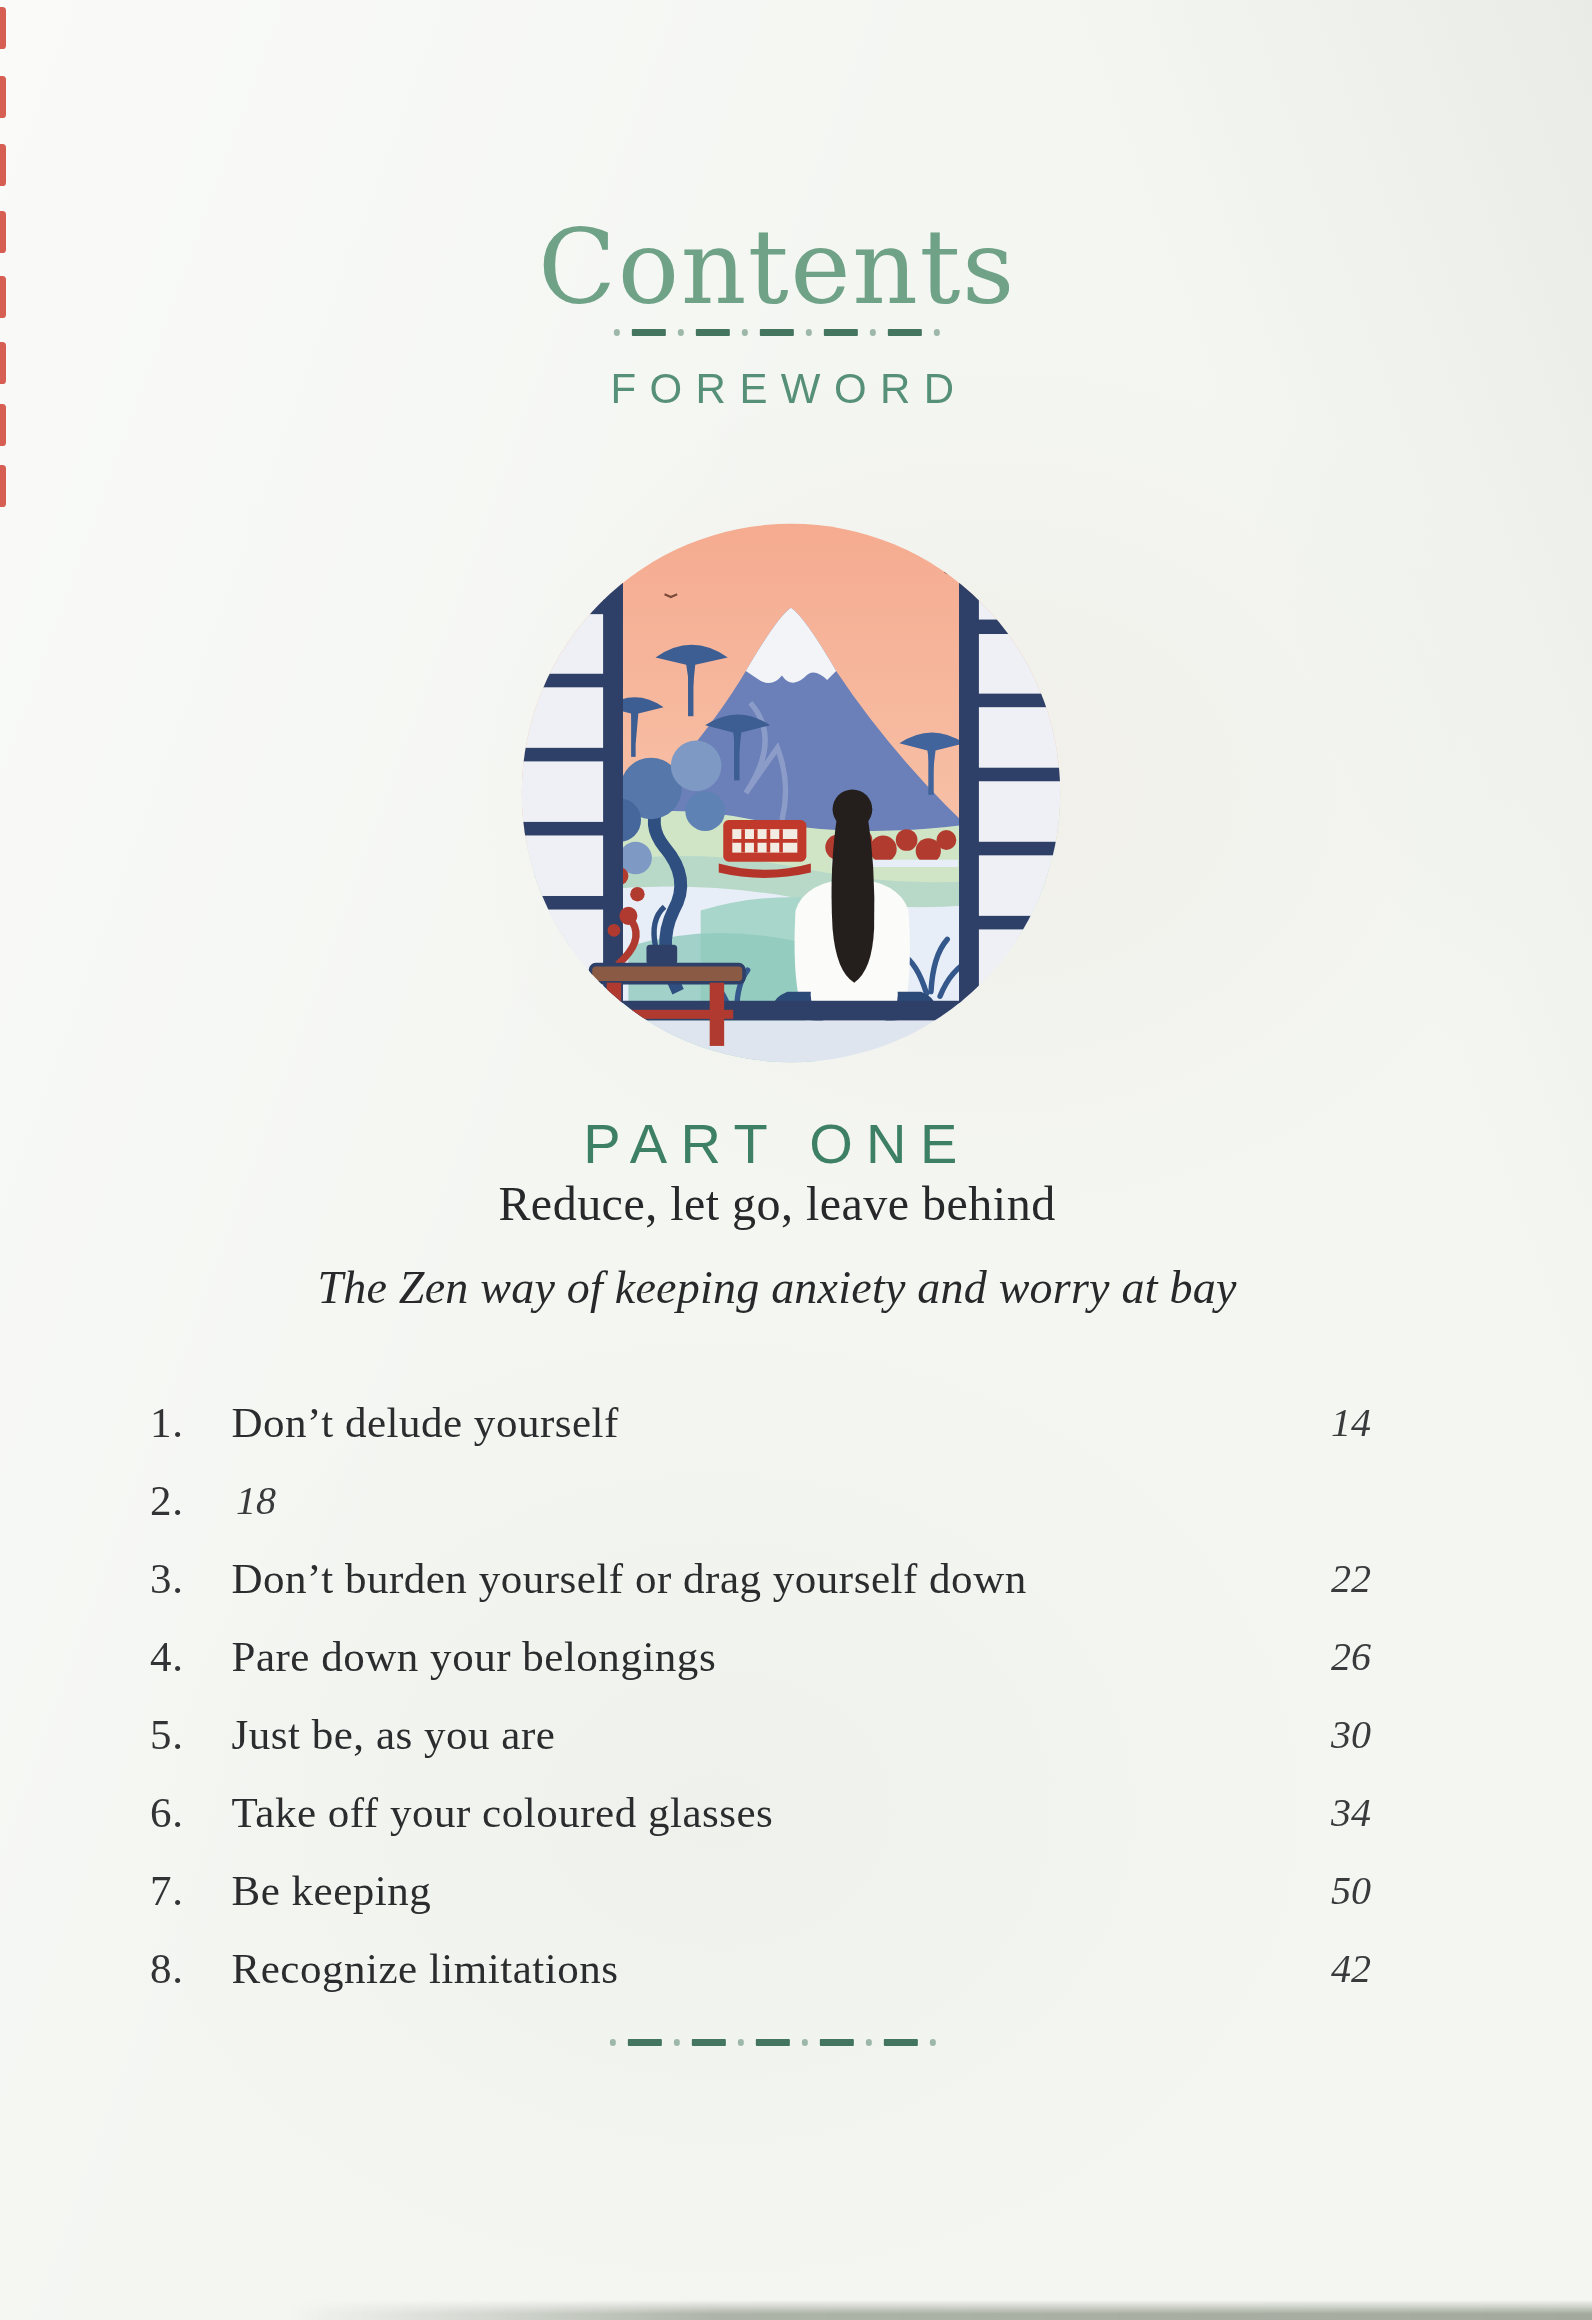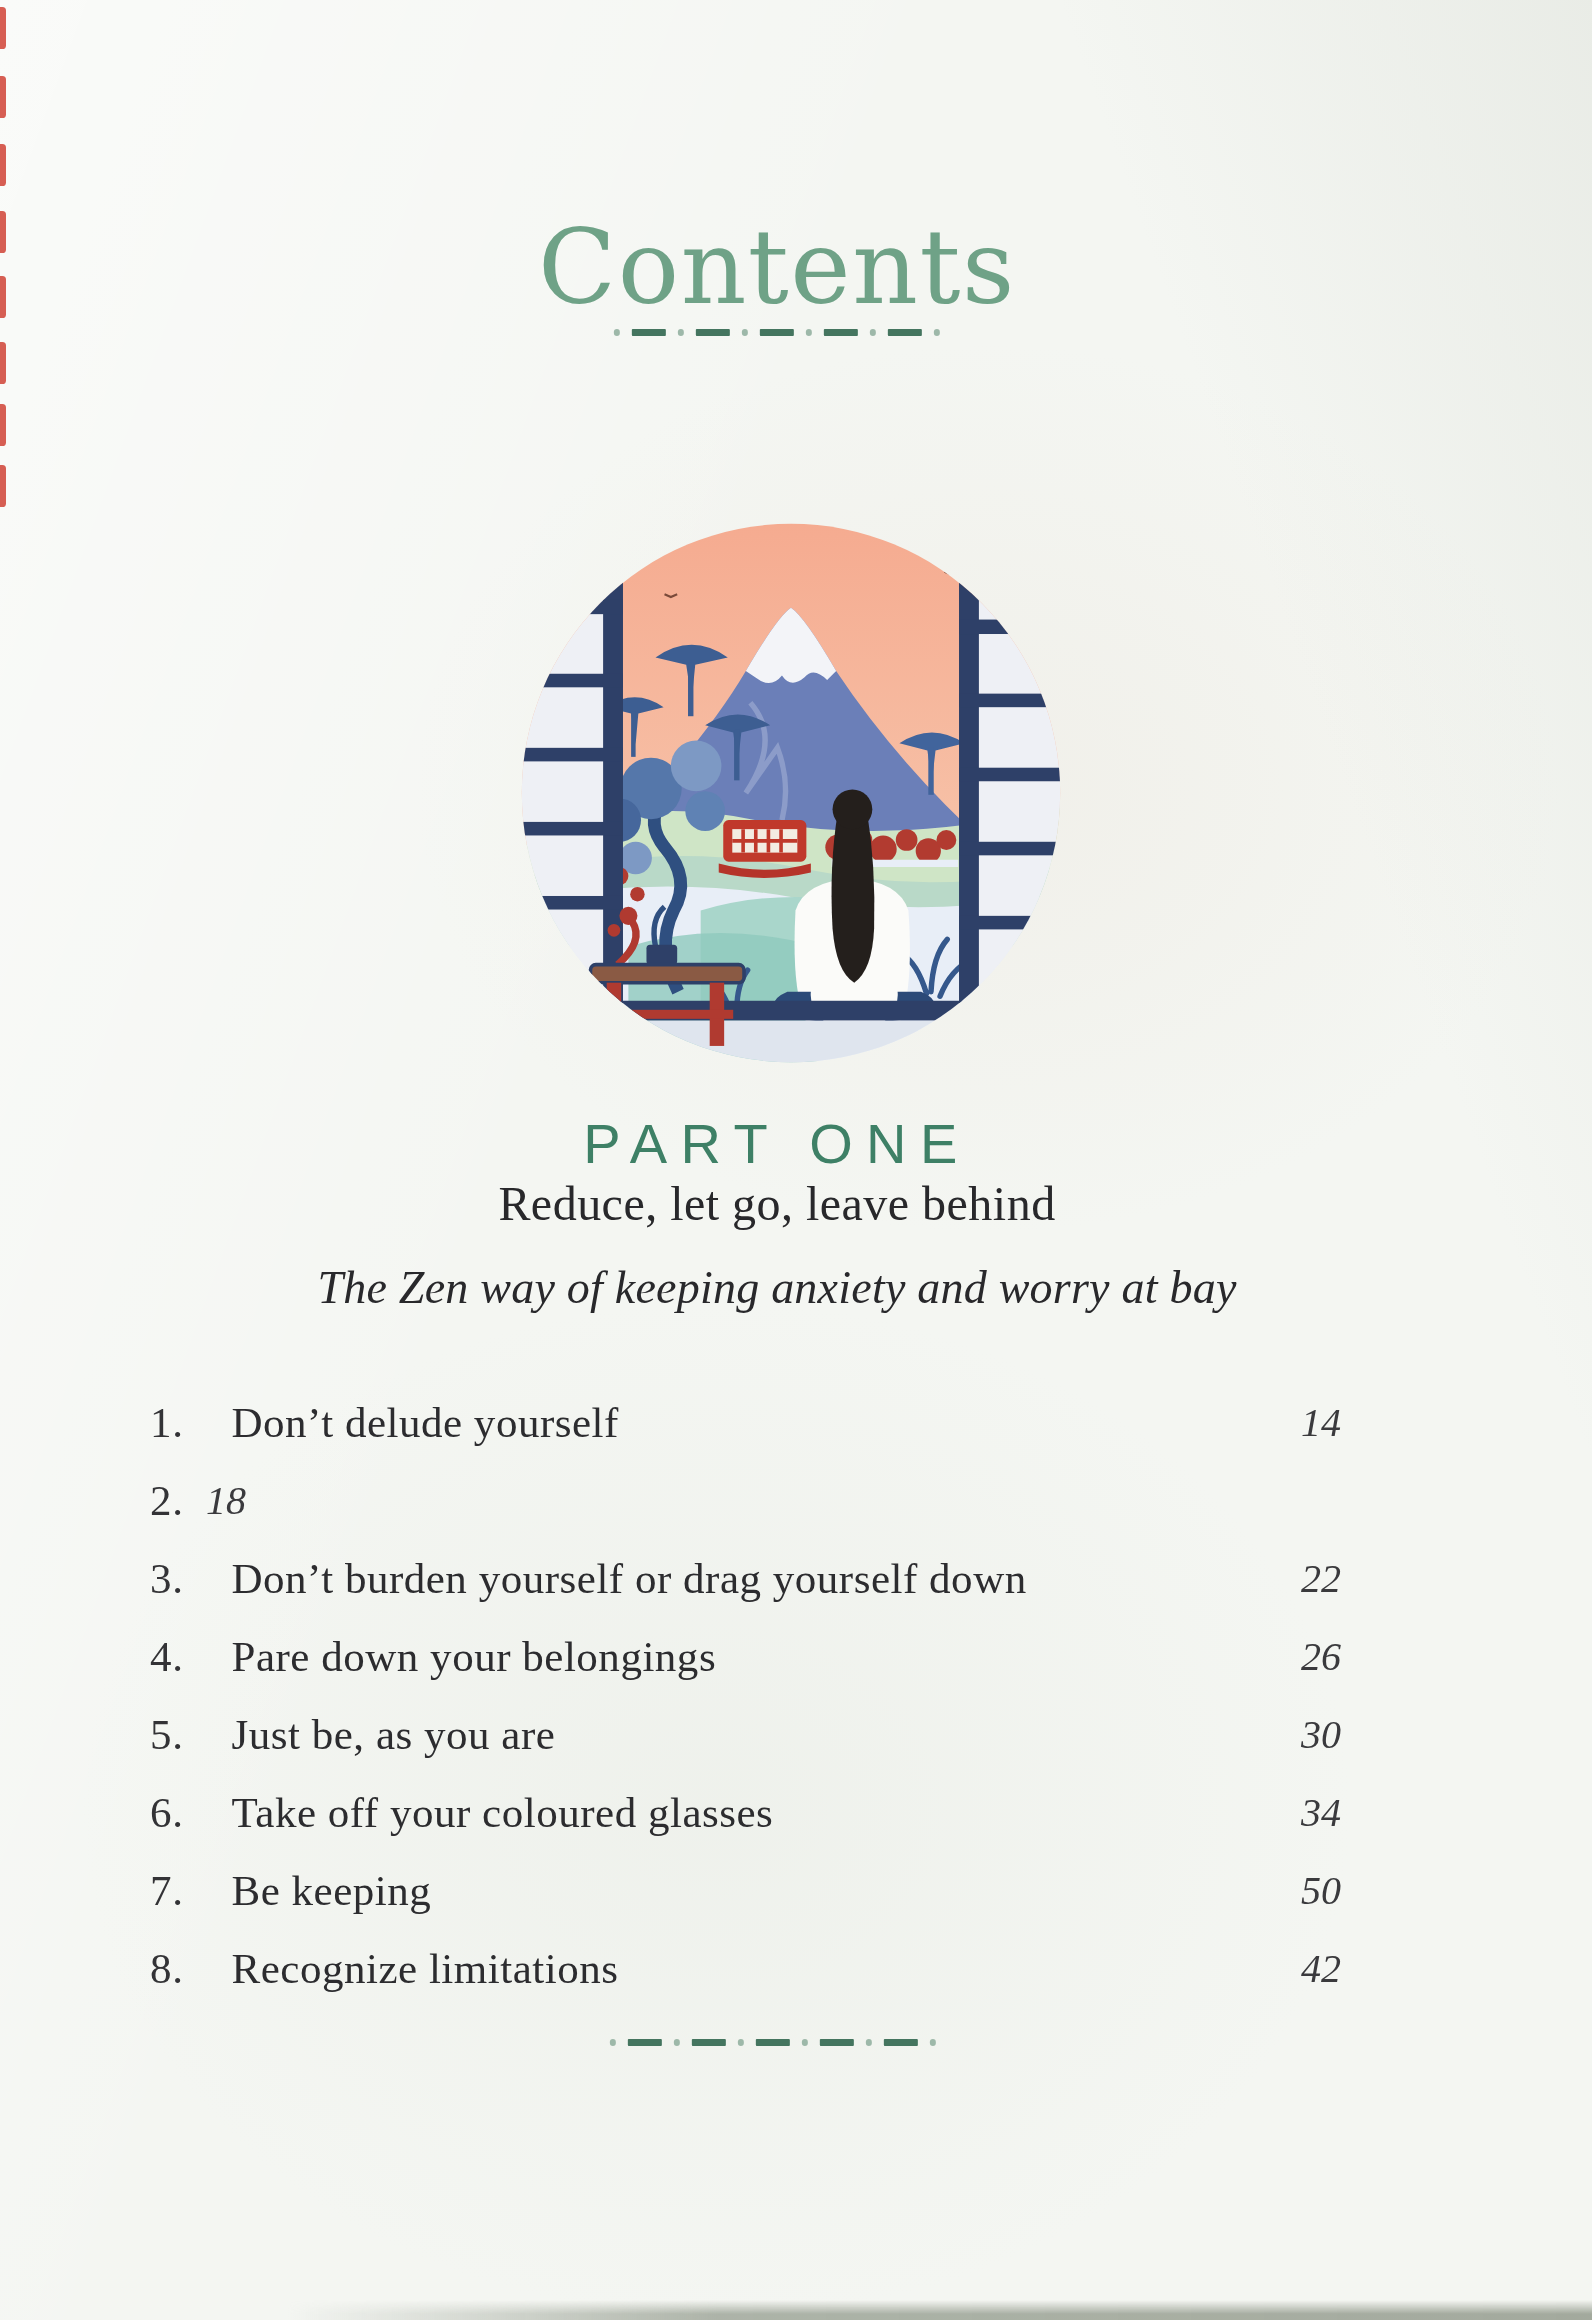--- a/index.html
+++ b/index.html
@@ -62,21 +62,21 @@
   }
   .part-subheading{
     position:absolute;top:1247px;left:777px;transform:translateX(-50%);
     font-size:46px;font-style:italic;color:#28282b;white-space:nowrap;letter-spacing:.005em;margin-top:14px;
   }
   
   .toc{position:absolute;top:1396px;left:150px;width:1251px;}
   .toc-row{display:flex;align-items:flex-start;height:78px;font-size:43px;line-height:53px;}
   .toc-num{width:56px;color:#333336;letter-spacing:.02em;}
   .toc-title{flex:1;padding-left:25.5px;color:#2c2c2f;letter-spacing:.012em;}
-  .toc-page{width:100px;text-align:left;font-style:italic;font-size:40px;color:#3a3a3d;}
+  .toc-page{width:100px;text-align:center;font-style:italic;font-size:40px;color:#3a3a3d;}
 </style>
 </head>
 <body>
 
 <div class="page">
 
   <div class="edge-marks">
     <i style="top:7.3px"></i>
       <i style="top:76px"></i>
       <i style="top:144px"></i>
@@ -96,20 +96,21 @@
       <span class="dash"></span>
     <span class="dot"></span>
       <span class="dash"></span>
       <span class="dot"></span>
       <span class="dash"></span>
     <span class="dot"></span>
       <span class="dash"></span>
       <span class="dot"></span>
   </div>
 
+  <div class="foreword">FOREWORD</div>
 
   <div class="illu">
     <svg width="542" height="542" viewBox="0 0 600 600">
       <defs>
         <clipPath id="circ">
             <circle cx="300" cy="300" r="298"></circle>
           </clipPath>
         <linearGradient id="sky" x1="0" y1="0" x2="0" y2="1">
           <stop offset="0" stop-color="#f5ab90"></stop>
             <stop offset="1" stop-color="#f7c2a8"></stop>

